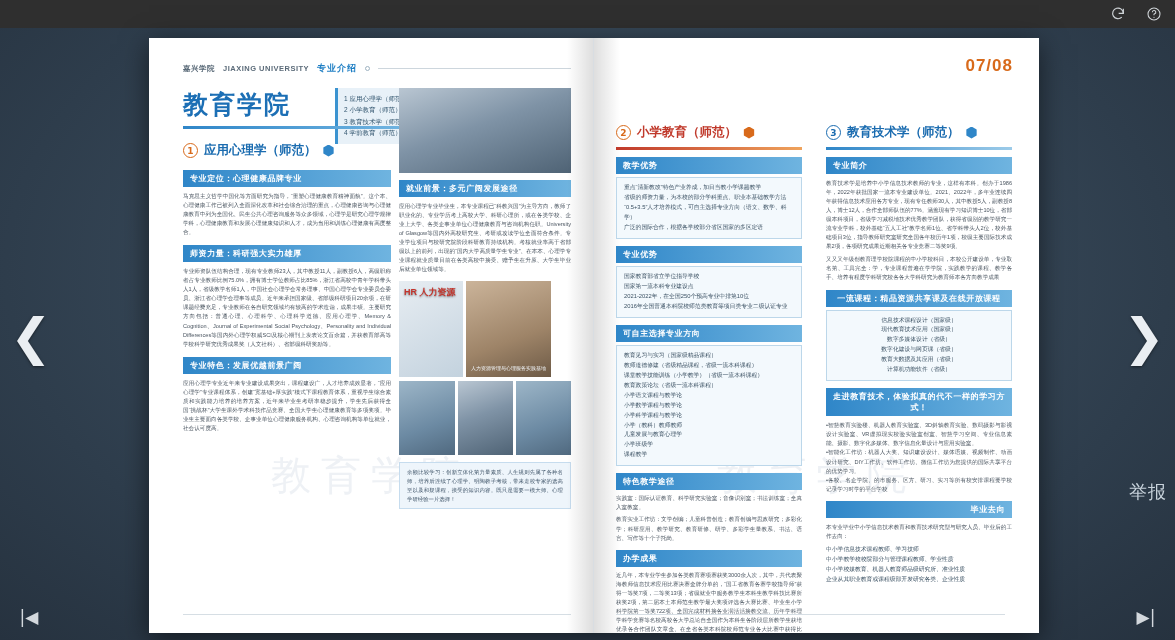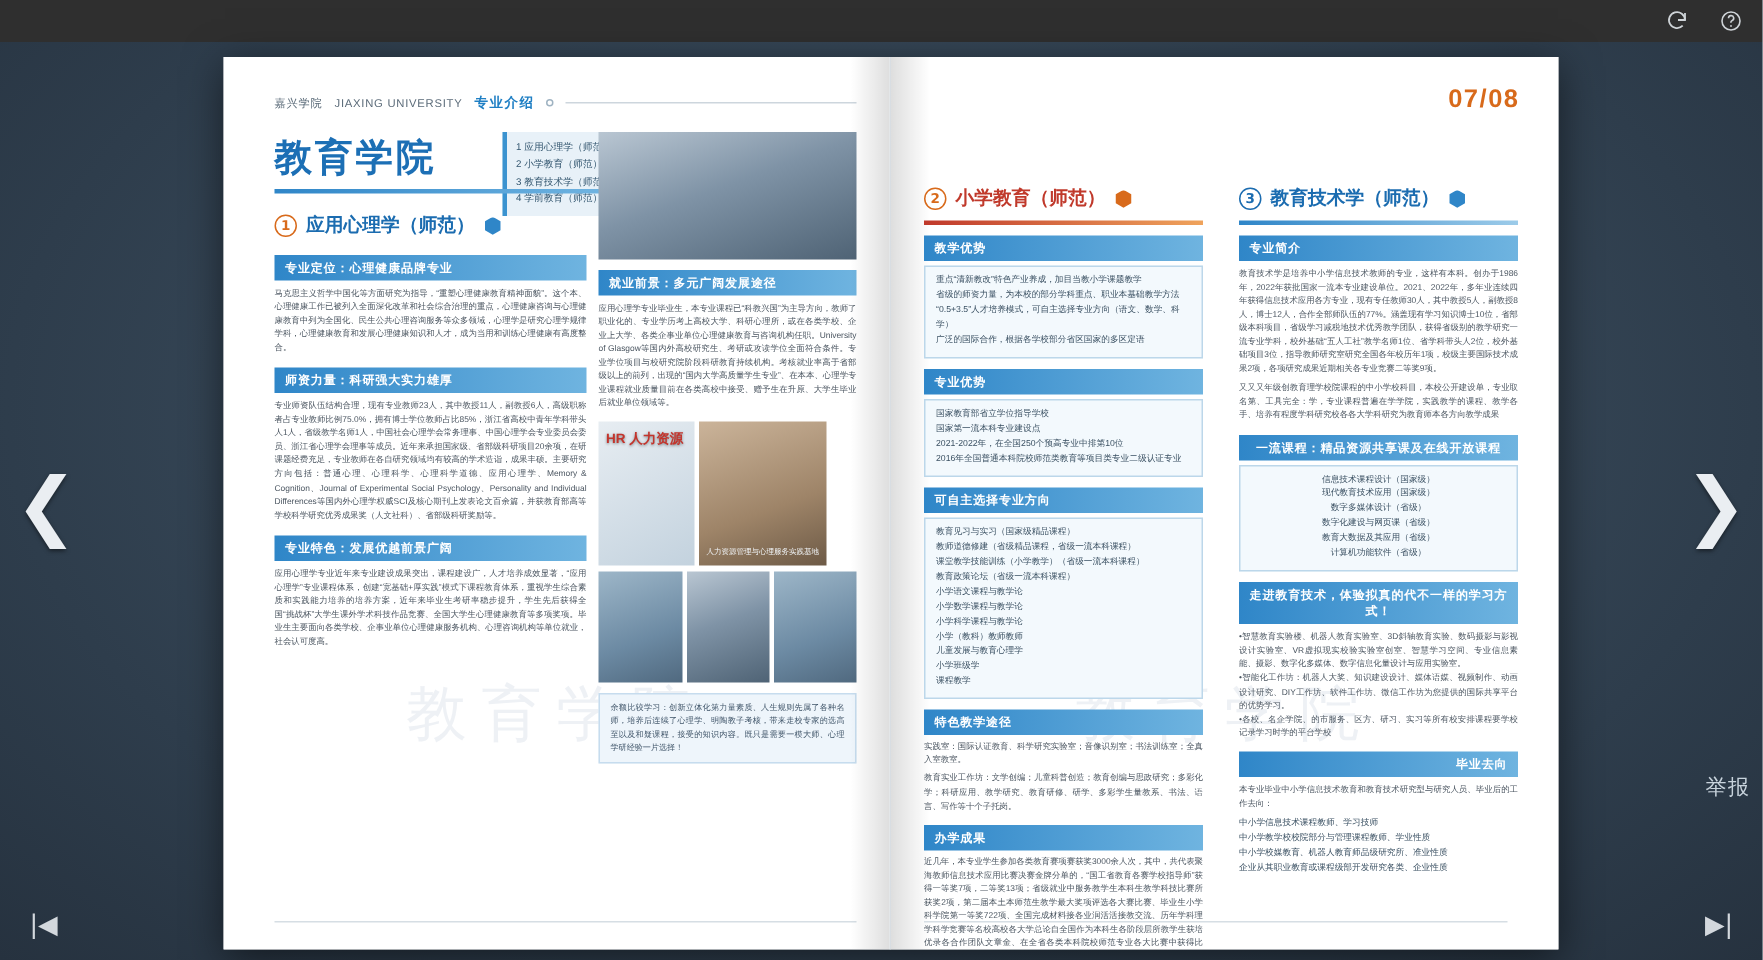--- a/index.html
+++ b/index.html
@@ -52,23 +52,22 @@
     position: absolute; bottom: 8px;
     width: 30px; height: 30px; color: #d3d8dd;
     font-size: 17px; text-align: center; line-height: 30px;
     font-family: "DejaVu Sans", sans-serif;
   }
   #first-page-btn { left: 14px; }
   #last-page-btn  { right: 14px; }
 
   #report-link {
     position: absolute; right: 8px; top: 452px;
-    color: #c8d3dc; font-size: 14px; letter-spacing: 1px;
+    color: #c8d3dc; font-size: 18px; letter-spacing: 1px;
     writing-mode: horizontal-tb;
-    margin-top: 36px;
   }
 
   
   #spread {
     position: absolute; left: 149px; top: 10px;
     width: 890px; height: 595px;
     background: #fff;
     box-shadow: 0 6px 26px rgba(0,0,0,.55);
     display: flex;
     overflow: hidden;
@@ -93,21 +92,21 @@
     text-align: center; font-size: 40px; color: rgba(120,150,175,.13);
     letter-spacing: 10px; pointer-events: none; font-family: "Liberation Serif", serif;
   }
 
   
   .page-header {
     position: absolute; top: 24px; left: 34px; right: 22px;
     display: flex; align-items: center; gap: 8px;
     font-size: 7.5px; color: #5a6a78;
   }
-  .brand-cn { color: #5b6b79; letter-spacing: .5px; }
+  .brand-cn { color: #5b6b79; letter-spacing: .5px; font-weight: bold; }
   .hdr-title { color: #1f7fc4; font-size: 9px; font-weight: bold; letter-spacing: 1px; }
   .hdr-rule { flex: 1; height: 1px; background: #cdd6dd; }
   .hdr-dot { width: 5px; height: 5px; border: 1px solid #9fb3c2; border-radius: 50%; }
   .folio {
     position: absolute; top: 18px; right: 26px;
     color: #d86a1b; font-size: 17px; font-weight: bold; letter-spacing: 1px; padding-left: 29px;
   }
 
   
   .dept-title {

